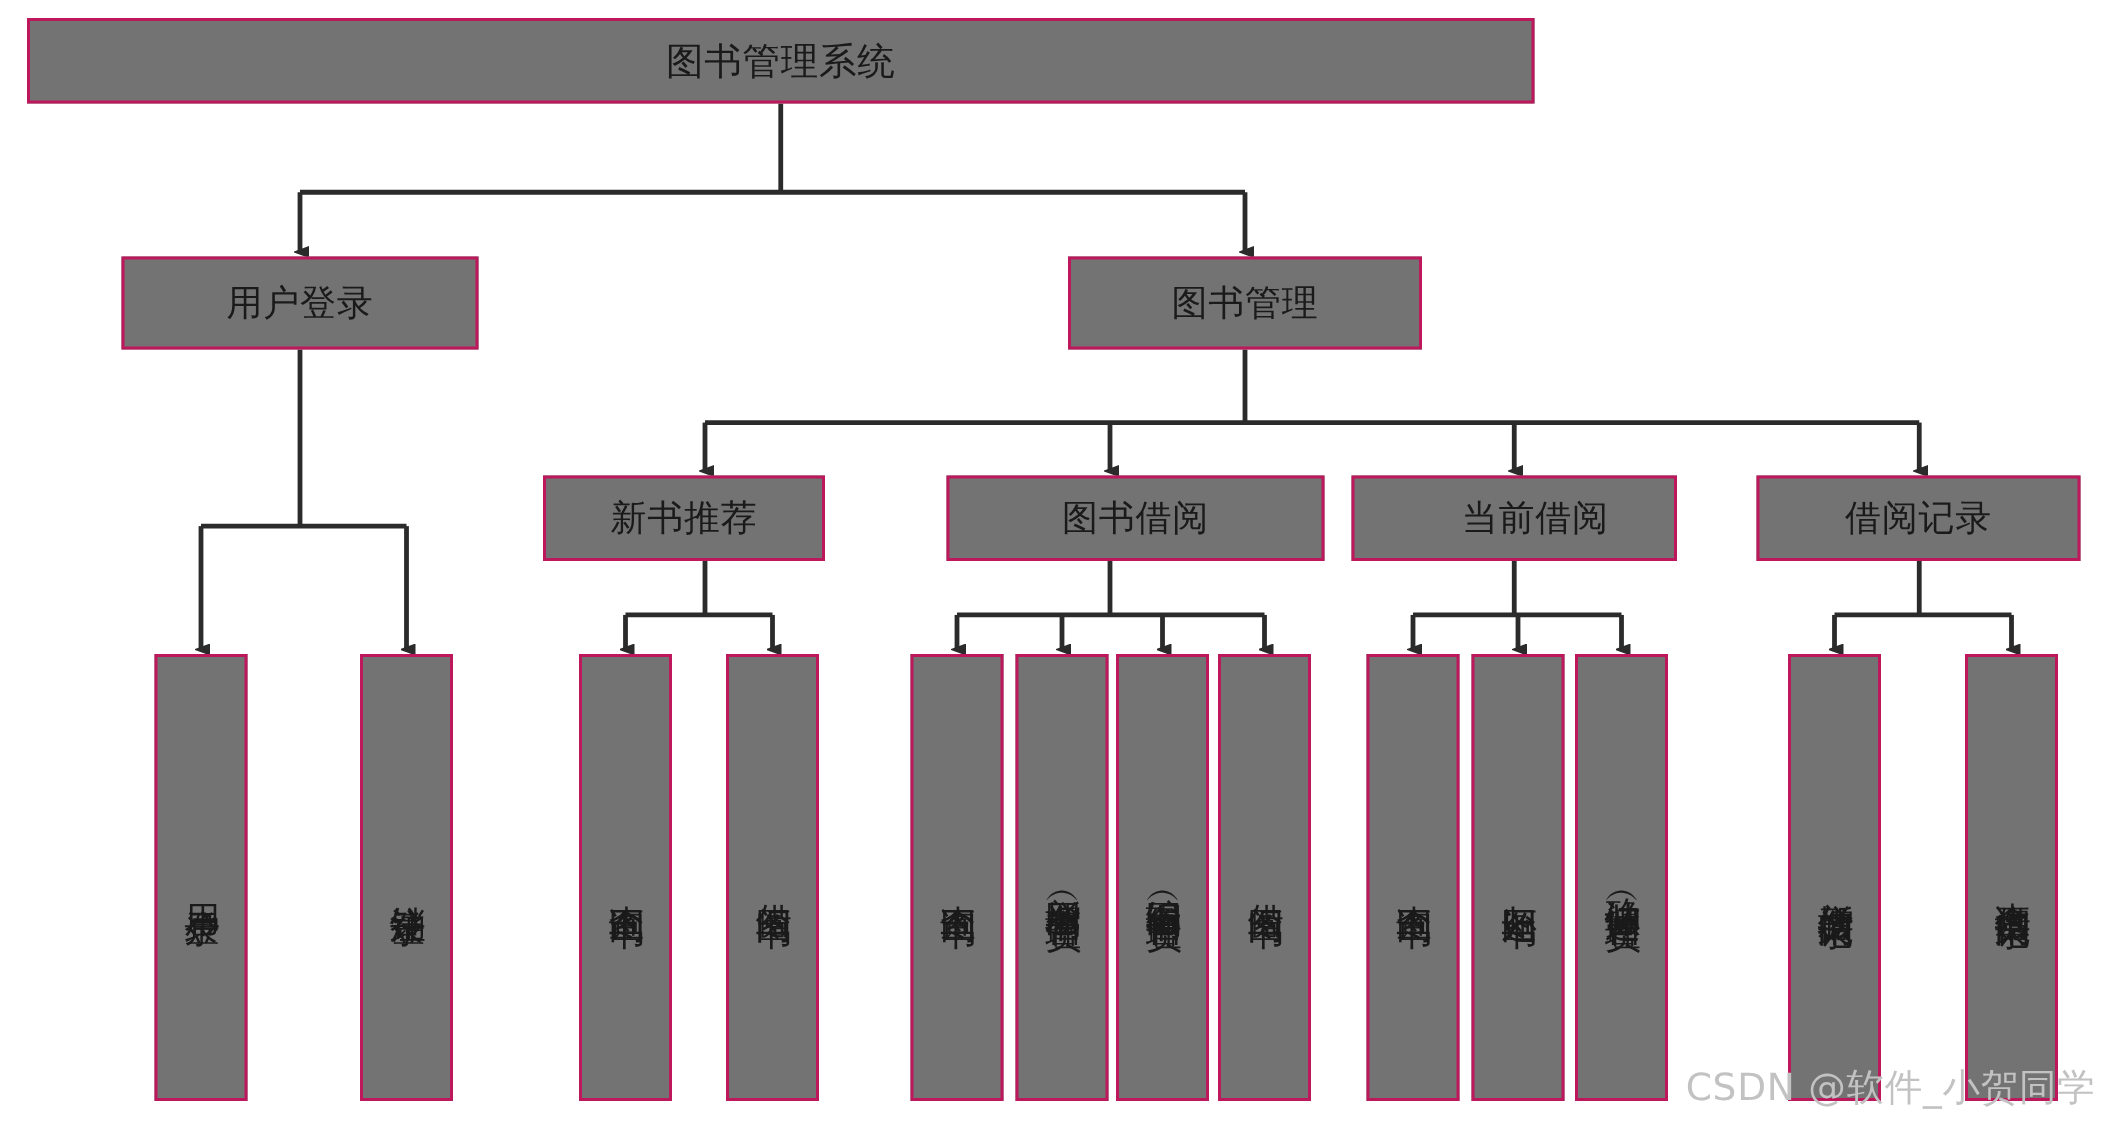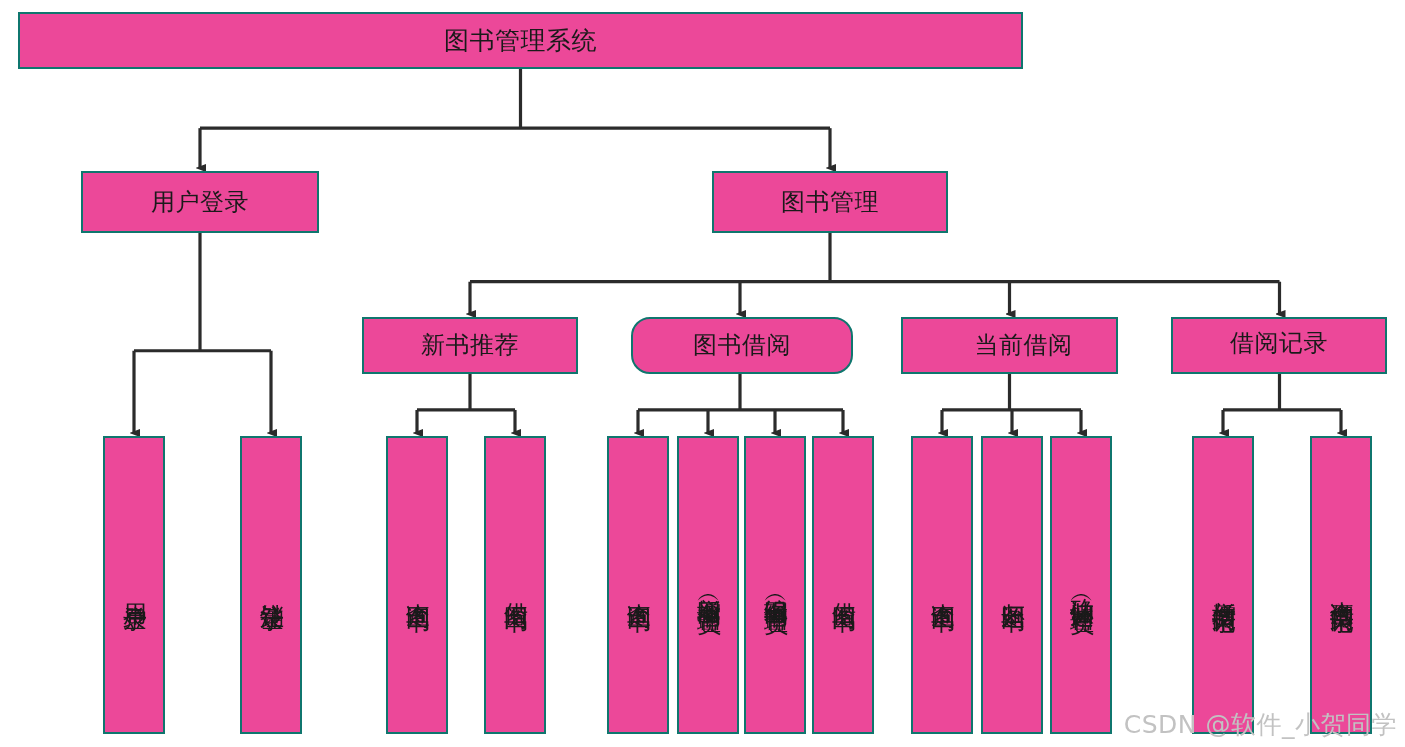--- a/index.html
+++ b/index.html
@@ -9,22 +9,22 @@
     font-family:"DejaVu Sans","Liberation Sans",sans-serif;
     position:relative;
     overflow:hidden;
   }
   #canvas{position:absolute;left:0;top:0;width:1405px;height:747px;}
   svg.edges{position:absolute;left:0;top:0;width:1405px;height:747px;pointer-events:none;}
 
   .node{
     position:absolute;
     box-sizing:border-box;
-    border:2px solid #0f766e;
-    background:#ec4899;
+    border:2px solid #be185d;
+    background:#737373;
     display:flex;
     align-items:center;
     justify-content:center;
     color:#1a1a1a;
     z-index:2;
   }
   .node .lbl{
     display:block;
     text-align:center;
     line-height:1.12;
@@ -104,30 +104,30 @@
   <div id="node-layer">
       <div class="node h root" style="left: 18px; top: 12px; width: 1005px; height: 57px;">
         <span class="lbl">图书管理系统</span>
       </div>
       <div class="node h" style="left: 81px; top: 171px; width: 238px; height: 62px;">
         <span class="lbl">用户登录</span>
       </div>
       <div class="node h" style="left: 712px; top: 171px; width: 236px; height: 62px; justify-content: center;">
         <span class="lbl">图书管理</span>
       </div>
-      <div class="node h" style="left: 362px; top: 317px; width: 216px; height: 57px;">
+      <div class="node h" style="left: 362px; top: 317px; width: 188px; height: 57px;">
         <span class="lbl">新书推荐</span>
       </div>
-      <div class="node h" style="left: 631px; top: 317px; width: 222px; height: 57px; border-radius: 19px;">
+      <div class="node h" style="left: 631px; top: 317px; width: 252px; height: 57px;">
         <span class="lbl">图书借阅</span>
       </div>
       <div class="node h" style="left: 901px; top: 317px; width: 217px; height: 57px; padding-left: 28px;">
         <span class="lbl">当前借阅</span>
       </div>
-      <div class="node h" style="left: 1171px; top: 317px; width: 216px; height: 57px; font-family: Liberation Mono, monospace;">
+      <div class="node h" style="left: 1171px; top: 317px; width: 216px; height: 57px;">
         <span class="lbl">借阅记录</span>
       </div>
       <div class="node v" style="left: 103px; top: 436px; width: 62px; height: 298px;">
         <span class="lbl">用户登录</span>
       </div>
       <div class="node v" style="left: 240px; top: 436px; width: 62px; height: 298px;">
         <span class="lbl">注销登录</span>
       </div>
       <div class="node v" style="left: 386px; top: 436px; width: 62px; height: 298px;">
         <span class="lbl">查询图书</span>

